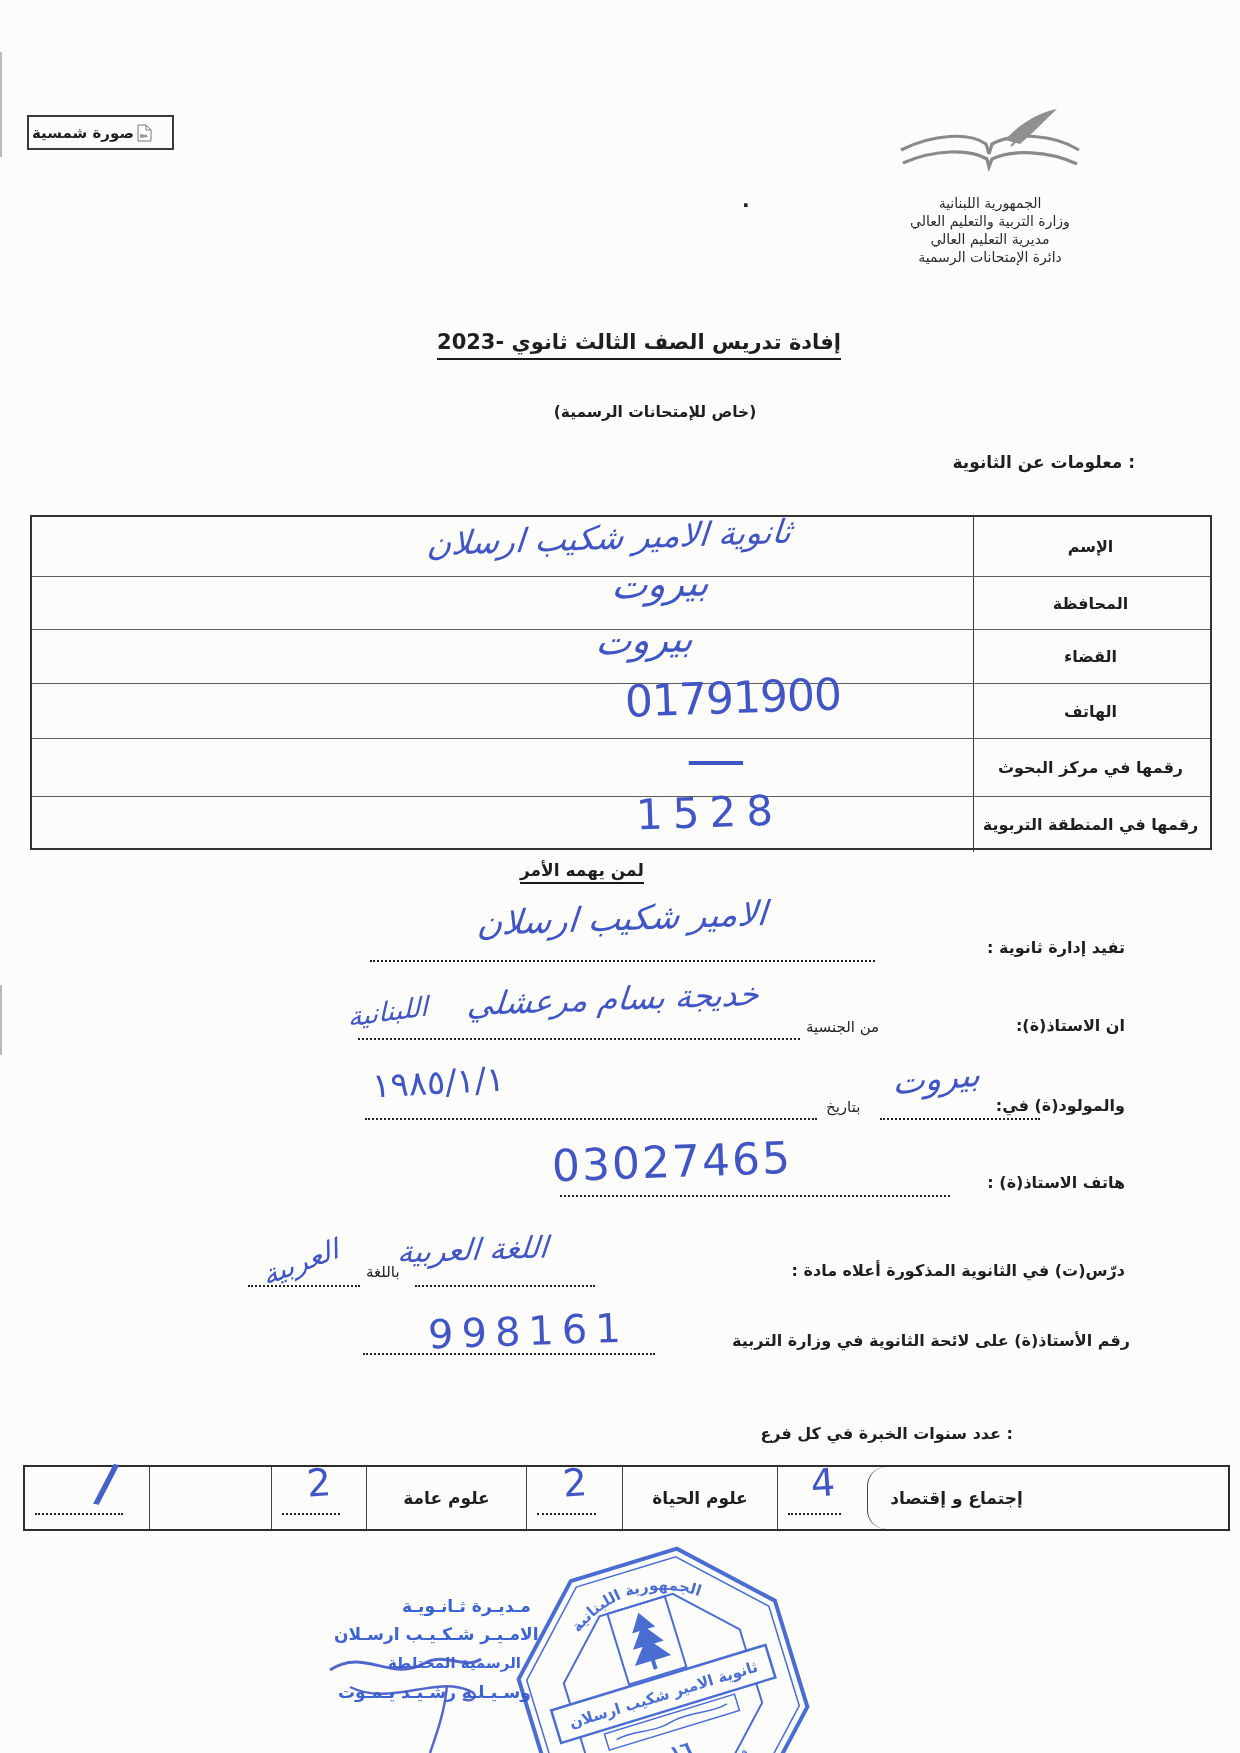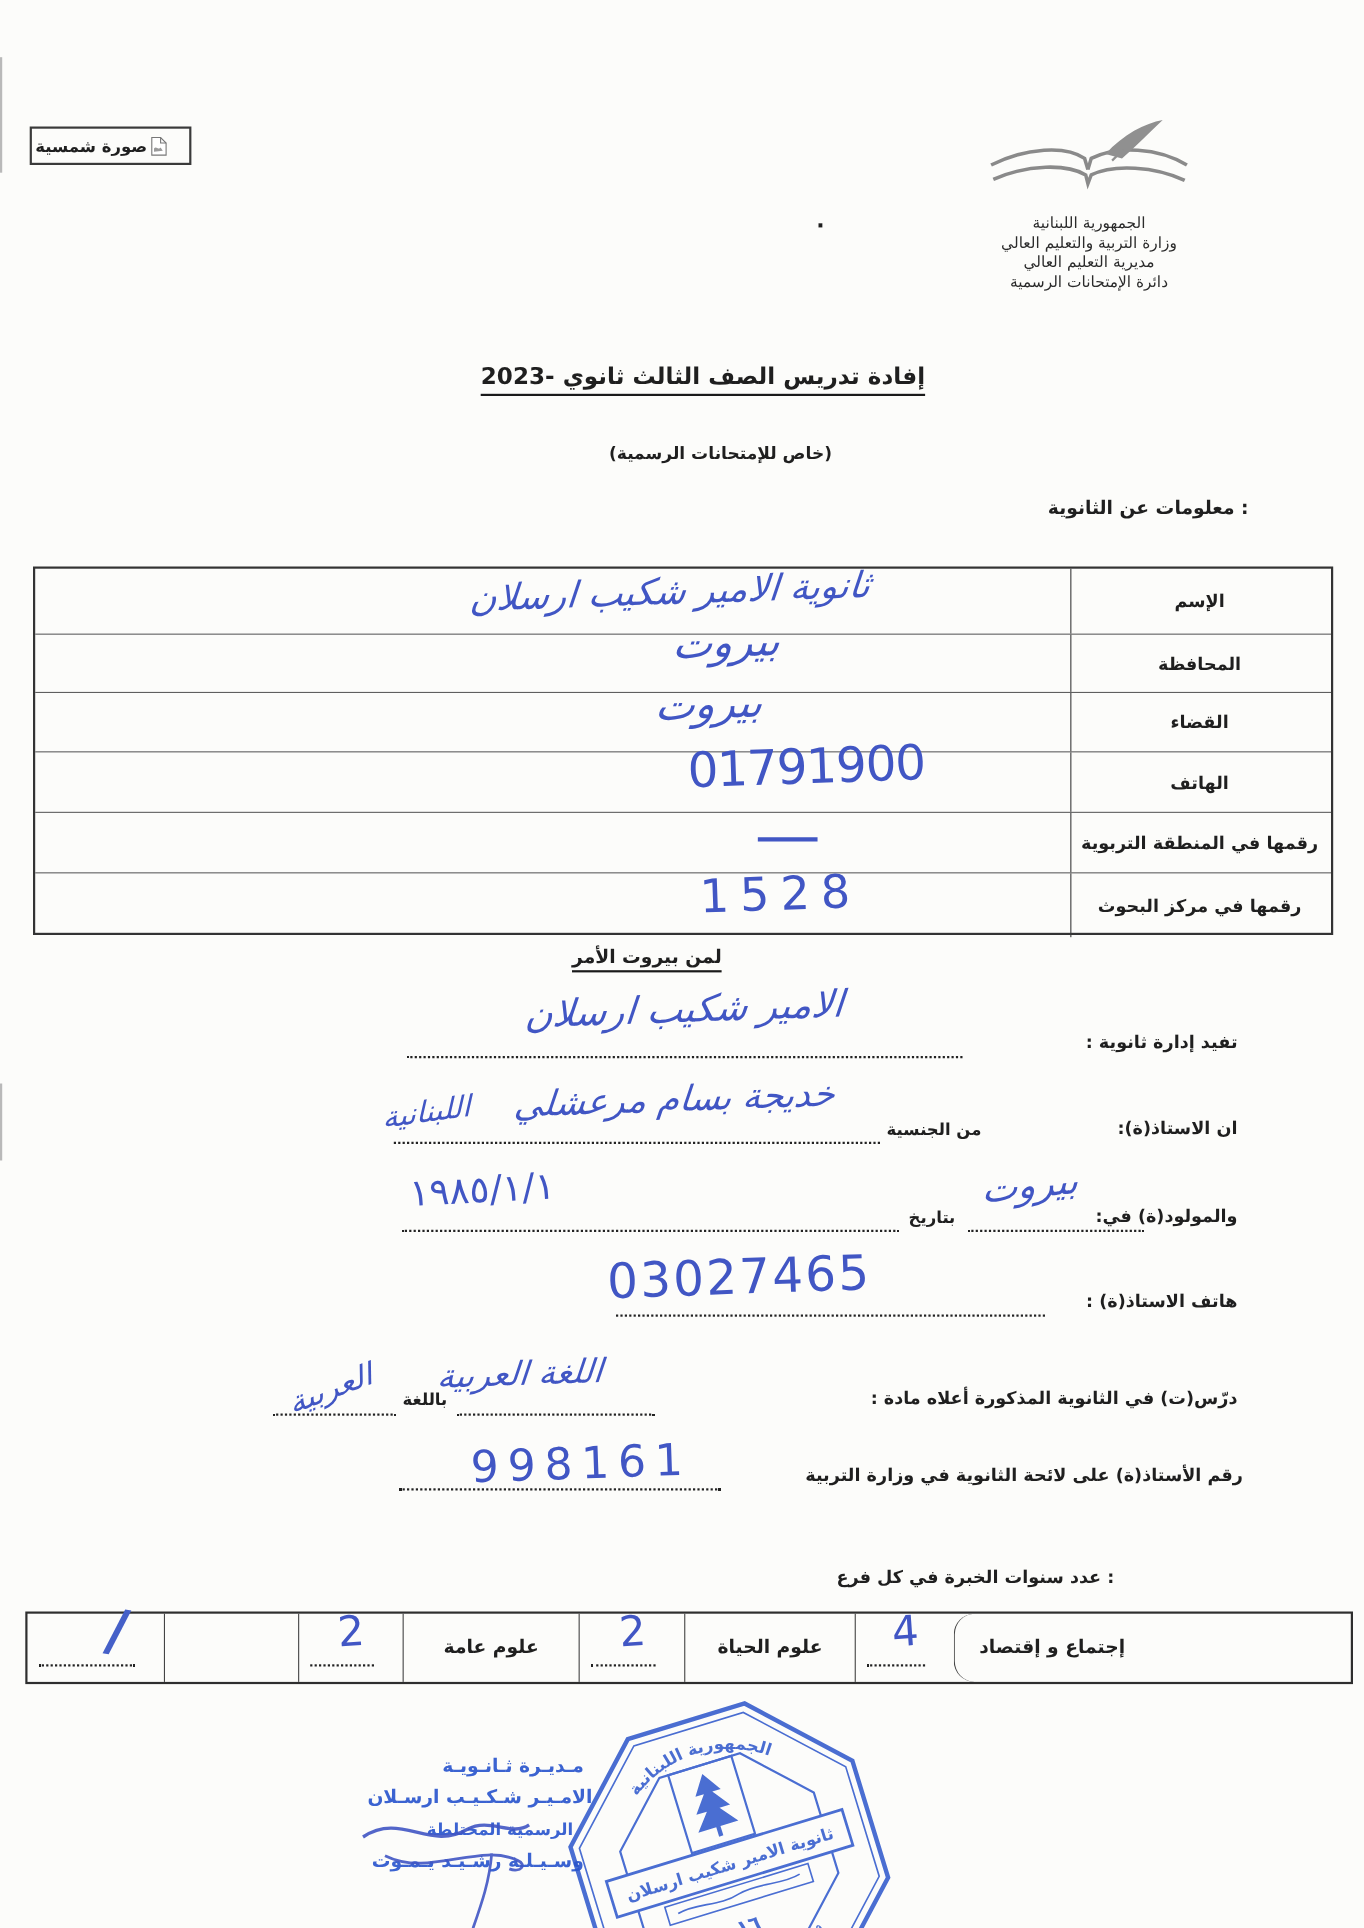--- a/index.html
+++ b/index.html
@@ -61,21 +61,21 @@
   .hw{
     position:absolute;color:#4156c4;white-space:nowrap;
     font-family:"DejaVu Sans",sans-serif;
   }
   .hw-ar{font-style:italic;transform:skewX(-7deg) rotate(-2deg);}
   .hw-dash{font-weight:bold;transform:scaleX(1.9);}
 
   
   .dline{position:absolute;height:0;border-bottom:2px dotted #222;}
   .flabel{position:absolute;font-size:16px;font-weight:bold;white-space:nowrap;direction:rtl;}
-  .fmid{position:absolute;font-size:15px;font-weight:bold;white-space:nowrap;}
+  .fmid{position:absolute;font-size:15px;font-weight:normal;white-space:nowrap;}
 
   
   .exp-table{
     position:absolute;left:23px;top:1465px;width:1207px;height:66px;
     border:2px solid #2e2e2e;box-sizing:border-box;display:flex;direction:ltr;
   }
   .exp-cell{box-sizing:border-box;border-left:1.5px solid #444;height:100%;}
   .exp-cell:first-child{border-left:none;}
   .exp-lbl{display:flex;align-items:center;justify-content:center;}
   .exp-lbl span{font-size:17px;font-weight:bold;white-space:nowrap;}
@@ -154,42 +154,42 @@
       <div class="sch-lbl">
           <span>القضاء</span>
         </div>
     </div>
     <div class="sch-row" style="height:55px;gap:40px;">
       <div class="sch-val"></div>
       <div class="sch-lbl">
           <span>الهاتف</span>
         </div>
     </div>
+    <div class="sch-row" style="height:58px;">
+      <div class="sch-val"></div>
+      <div class="sch-lbl">
+          <span>رقمها في مركز البحوث</span>
+        </div>
+    </div>
     <div class="sch-row" style="height:55px;">
       <div class="sch-val"></div>
       <div class="sch-lbl">
           <span>رقمها في المنطقة التربوية</span>
-        </div>
-    </div>
-    <div class="sch-row" style="height:58px;">
-      <div class="sch-val"></div>
-      <div class="sch-lbl">
-          <span>رقمها في مركز البحوث</span>
         </div>
     </div>
   </div>
 
   <span class="hw hw-ar" style="left:428px;top:518px;font-size:33px;">ثانوية الامير شكيب ارسلان</span>
   <span class="hw hw-ar" style="left:612px;top:562px;font-size:38px;">بيروت</span>
   <span class="hw hw-ar" style="left:596px;top:618px;font-size:38px;">بيروت</span>
   <span class="hw" style="left:625px;top:672px;font-size:44px;letter-spacing:-1px;transform:rotate(-2deg);">01791900</span>
   <span class="hw hw-dash" style="left:700px;top:742px;font-size:32px;">—</span>
   <span class="hw" style="left:636px;top:788px;font-size:42px;letter-spacing:10px;transform:rotate(-2deg);">1528</span>
 
-  <div class="concern-heading">لمن بيروت الأمر</div>
+  <div class="concern-heading">لمن يهمه الأمر</div>
 
   <span class="flabel" style="right:115px;top:938px;">تفيد إدارة ثانوية :</span>
   <div class="dline" style="left:370px;width:505px;top:960px;"></div>
   <span class="hw hw-ar" style="left:478px;top:898px;font-size:34px;">الامير شكيب ارسلان</span>
 
   <span class="flabel" style="right:115px;top:1016px;">ان الاستاذ(ة):</span>
   <span class="fmid" style="left:806px;top:1018px;">من الجنسية</span>
   <div class="dline" style="left:358px;width:442px;top:1038px;"></div>
   <span class="hw hw-ar" style="left:468px;top:980px;font-size:32px;">خديجة بسام مرعشلي</span>
   <span class="hw hw-ar" style="left:348px;top:996px;font-size:27px;transform:skewX(-7deg) rotate(-8deg);">اللبنانية</span>

